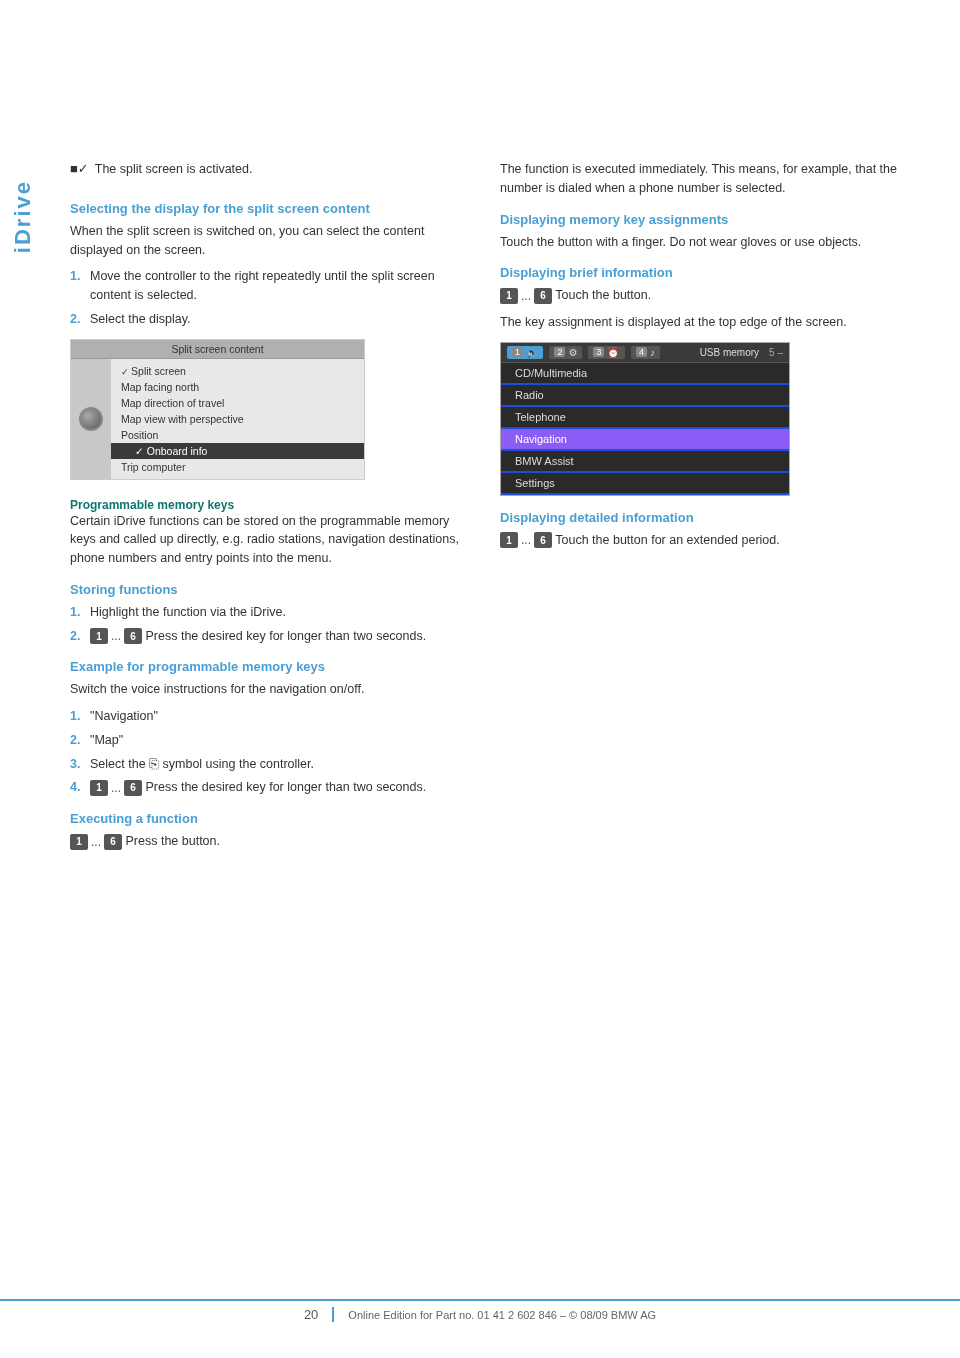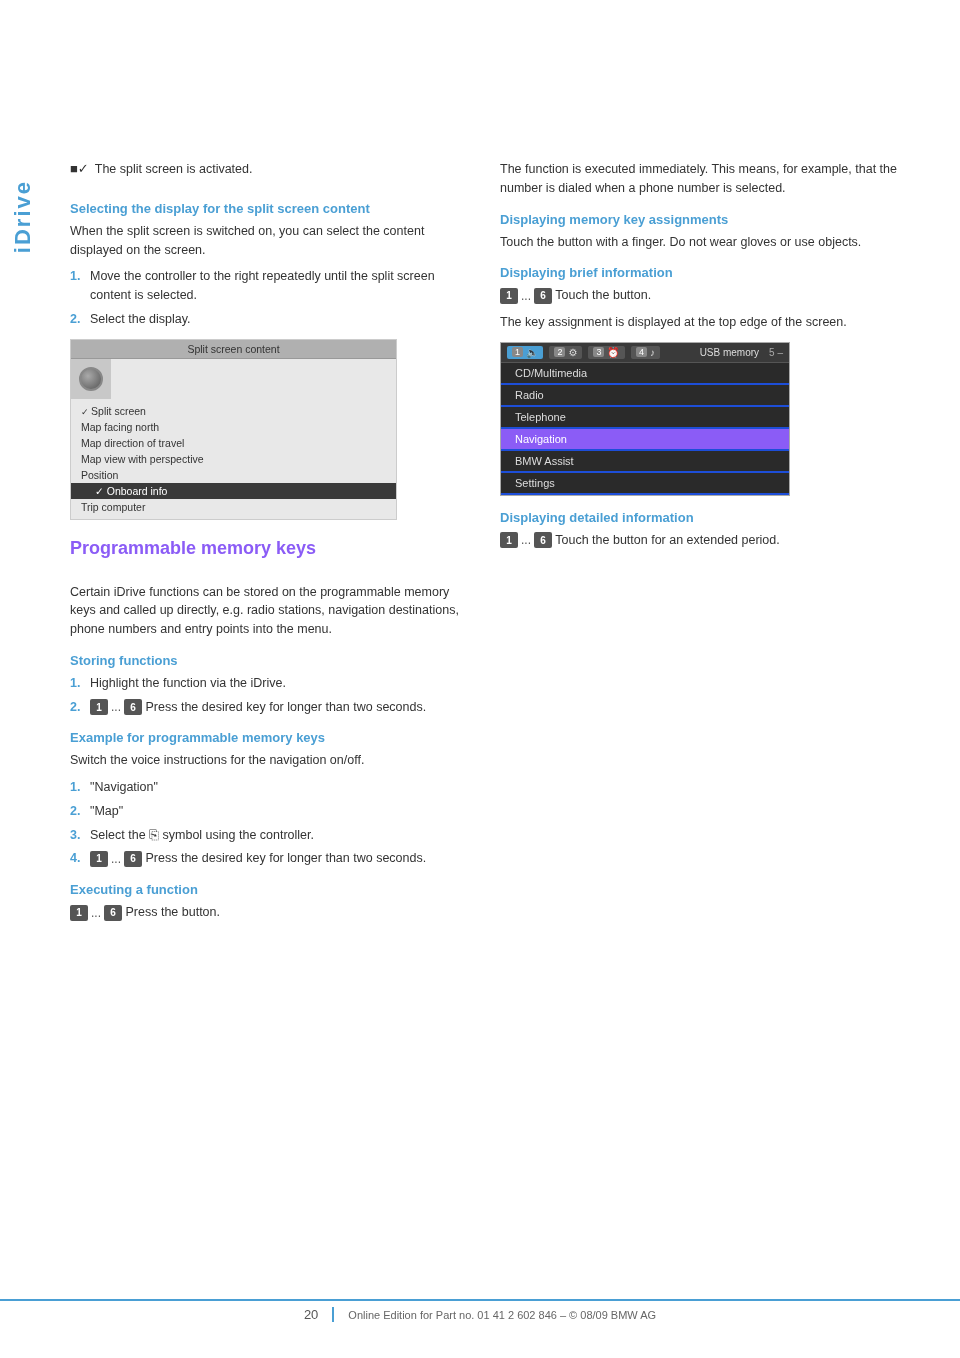--- a/index.html
+++ b/index.html
@@ -88,25 +88,25 @@
     }
 
     .num {
       color: #4a9fd4;
       font-weight: bold;
       flex-shrink: 0;
       min-width: 14px;
     }
 
     .big-section-heading {
-      color: #8b5cf6;
+      color: #0f766e;
       font-weight: bold;
-      font-size: 18px;
+      font-size: 12px;
       margin-top: 18px;
-      margin-bottom: 24px;
+      margin-bottom: 0;
     }
 
     .key-badge {
       display: inline-flex;
       align-items: center;
       justify-content: center;
       background: #555;
       color: #fff;
       font-size: 10px;
       font-weight: bold;
@@ -121,38 +121,37 @@
       display: inline-flex;
       align-items: center;
       gap: 3px;
       vertical-align: middle;
     }
 
     
     .screenshot-box {
       border: 1px solid #ccc;
       background: #e8e8e8;
-      width: 327px;
+      width: 295px;
       margin: 10px 0 16px 0;
       padding: 0;
       font-size: 11px;
     }
 
     .screenshot-title-bar {
       background: #b0b0b0;
       color: #333;
       font-size: 10.5px;
       padding: 3px 8px;
       text-align: center;
       border-bottom: 1px solid #999;
     }
 
     .screenshot-content {
       display: flex;
-      flex-direction: column;
     }
 
     .screenshot-left-panel {
       width: 40px;
       background: #c8c8c8;
       display: flex;
       align-items: center;
       justify-content: center;
       padding: 8px 4px;
     }

